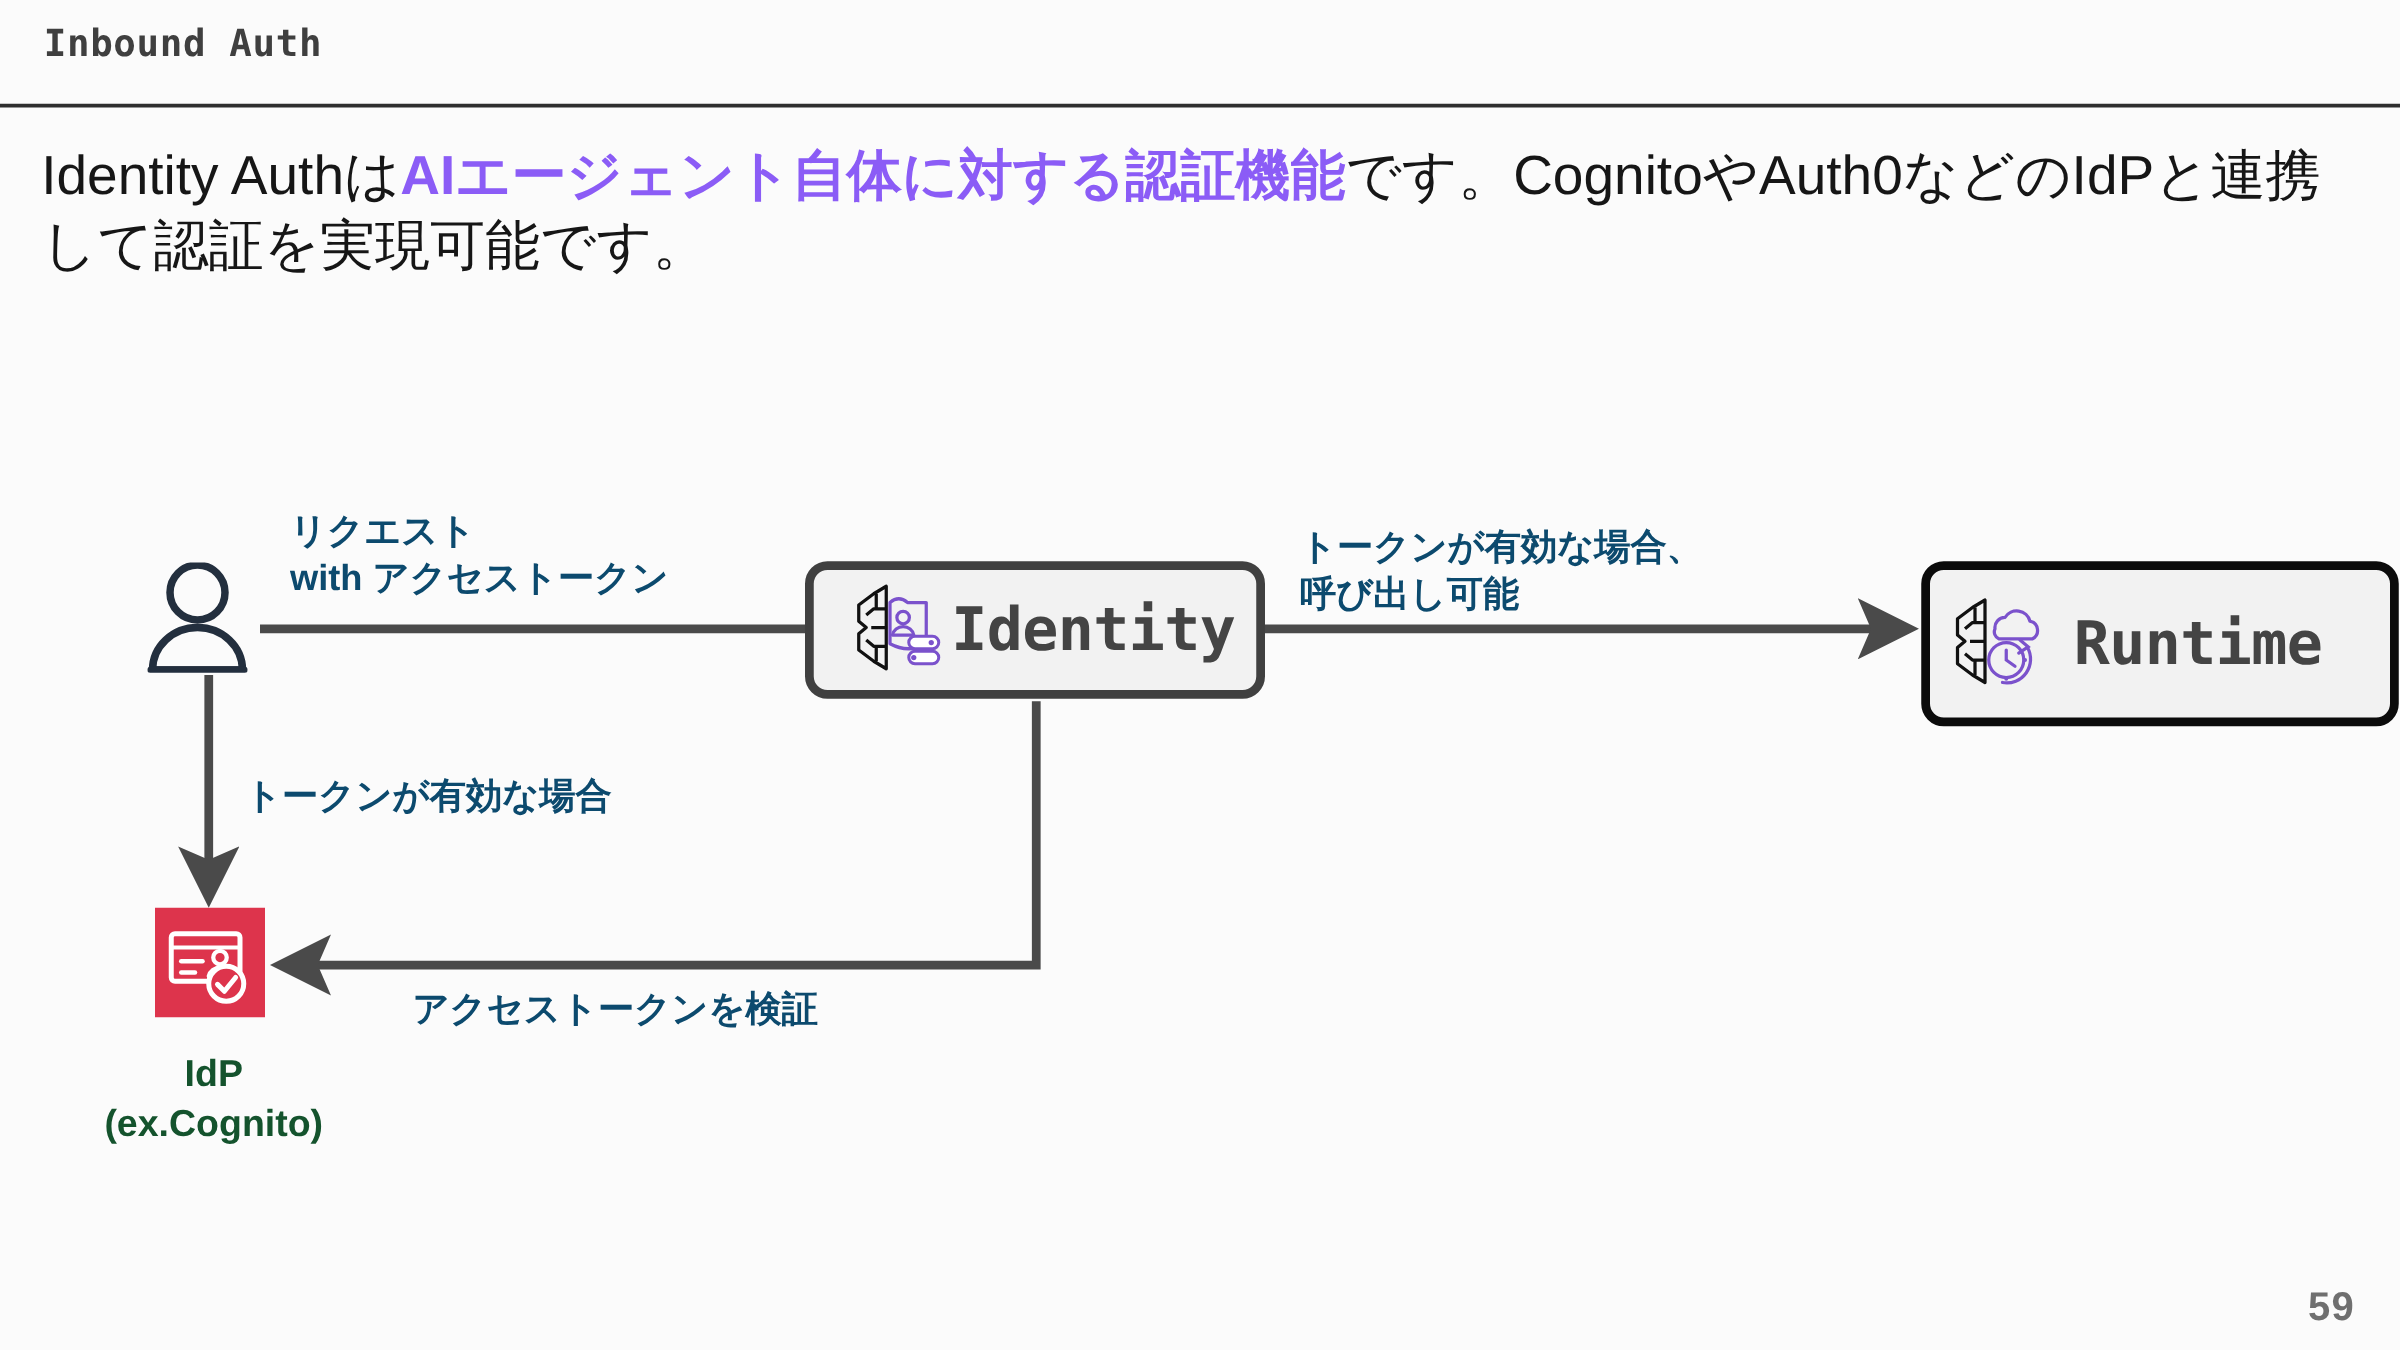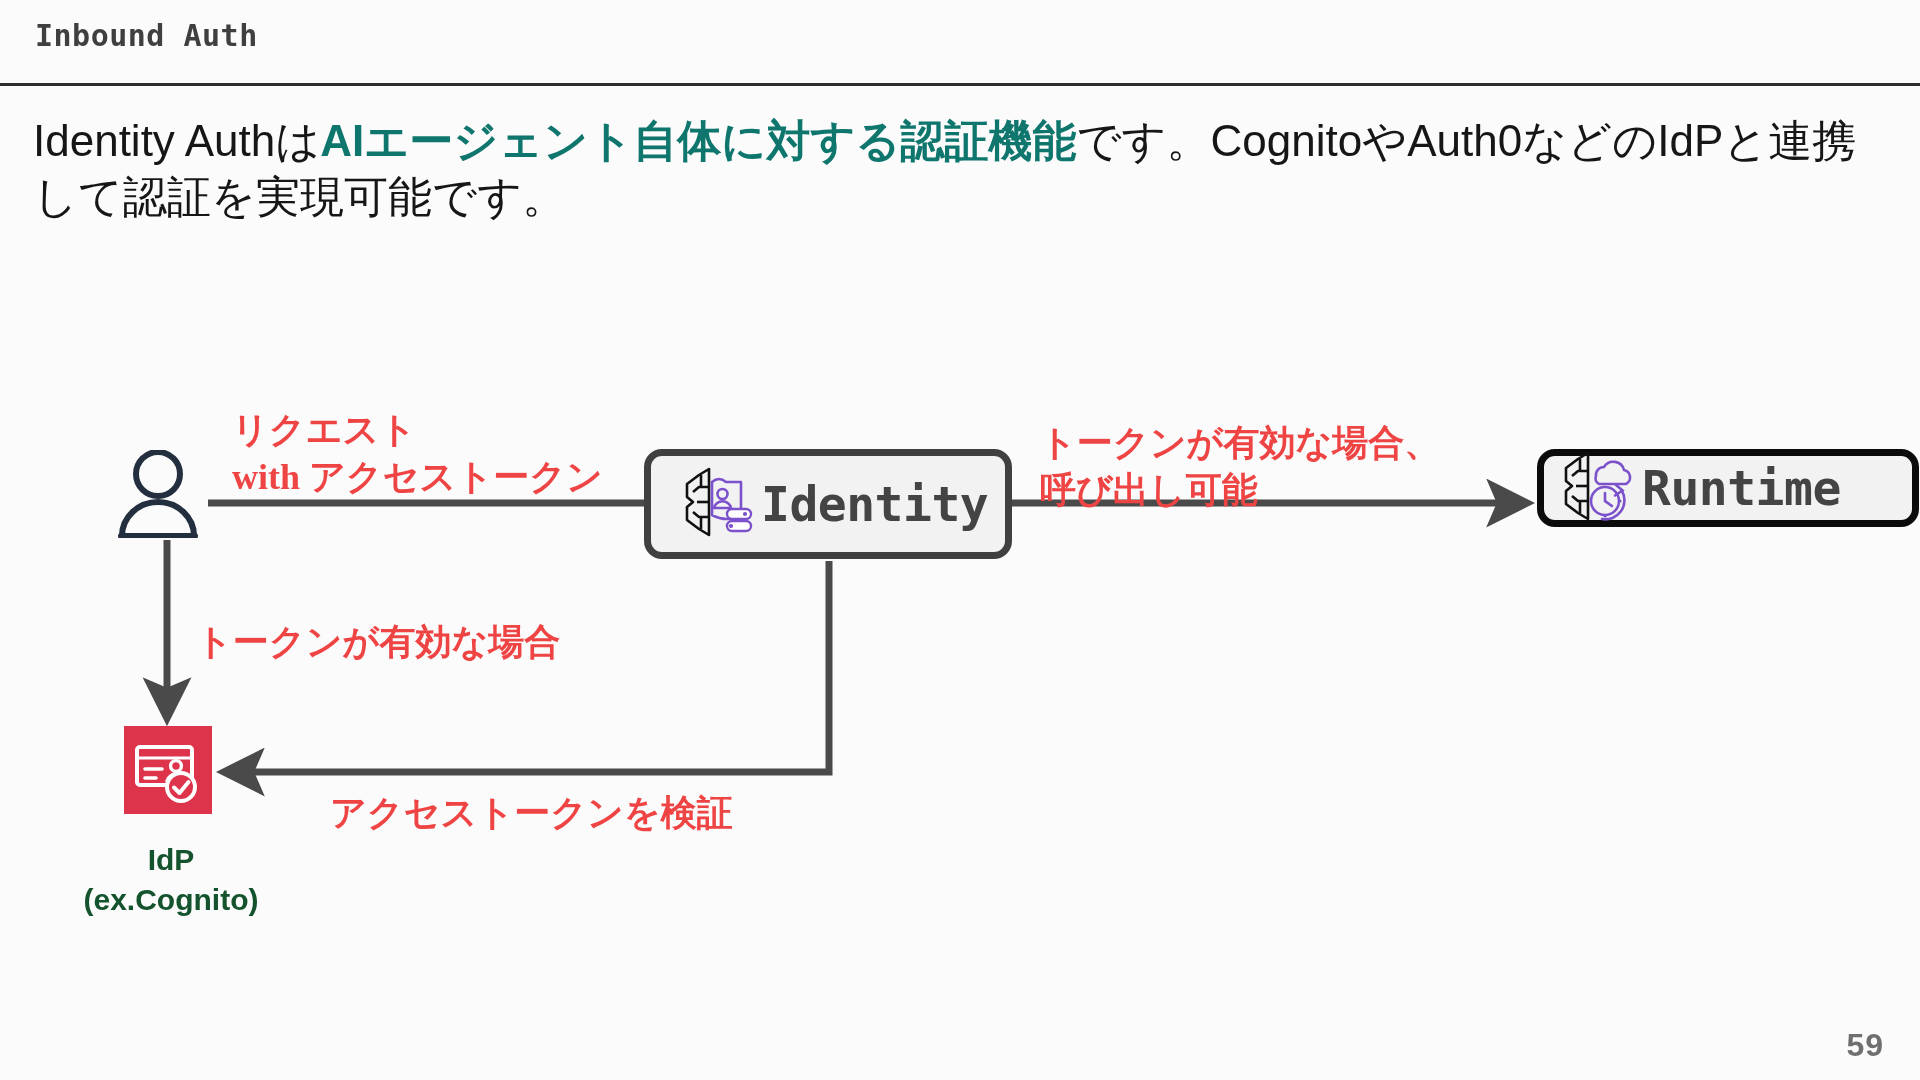--- a/index.html
+++ b/index.html
@@ -51,21 +51,21 @@
     left: 33px;
     top: 113px;
     width: 1860px;
     font-size: 44px;
     line-height: 1.28;
     color: #161616;
     font-weight: 400;
   }
   .lead b {
     font-weight: bold;
-    color: #0f766e;
+    color: #8b5cf6;
   }
 
   
   .diagram {
     position: absolute;
     left: 0;
     top: 0;
     width: 1920px;
     height: 1080px;
     pointer-events: none;
@@ -86,46 +86,46 @@
     top: 449px;
     width: 368px;
     height: 110px;
     border: 7px solid #404040;
     padding-left: 28px;
   }
   #node-runtime {
     left: 1537px;
     top: 449px;
     width: 382px;
-    height: 78px;
+    height: 132px;
     border: 7px solid #0b0b0b;
     padding-left: 14px;
+    gap: 17px;
   }
   .node-label {
     font-family: "DejaVu Sans Mono", "Liberation Mono", monospace;
     font-size: 48px;
     font-weight: bold;
     color: #444444;
     white-space: nowrap;
     letter-spacing: -0.5px;
   }
   .node-icon {
     flex: 0 0 auto;
     margin-right: 6px;
   }
 
   
   .edge-label {
     position: absolute;
-    font-size: 36px;
-    font-weight: bold;
-    color: #ef4444;
+    font-size: 29px;
+    font-weight: bold;
+    color: #0c4a6e;
     line-height: 1.3;
     white-space: pre;
-    font-family: Liberation Serif, serif;
   }
   #label-request  { left: 232px; top: 407px; }
   #label-token-valid { left: 1040px; top: 420px; }
   #label-get-token { left: 196px; top: 619px; }
   #label-verify-token { left: 330px; top: 790px; }
 
   .actor-caption {
     position: absolute;
     text-align: center;
     font-size: 30px;

